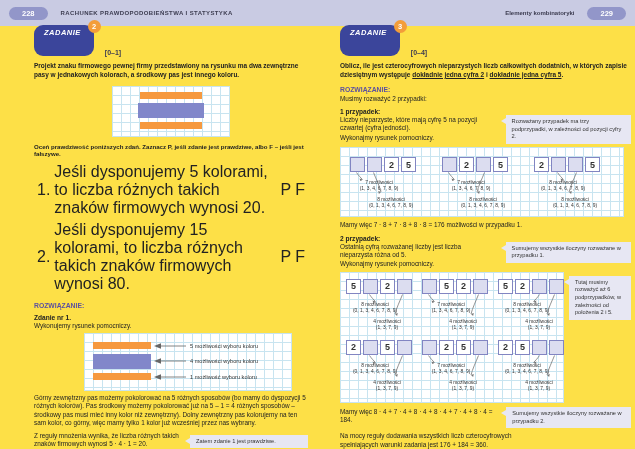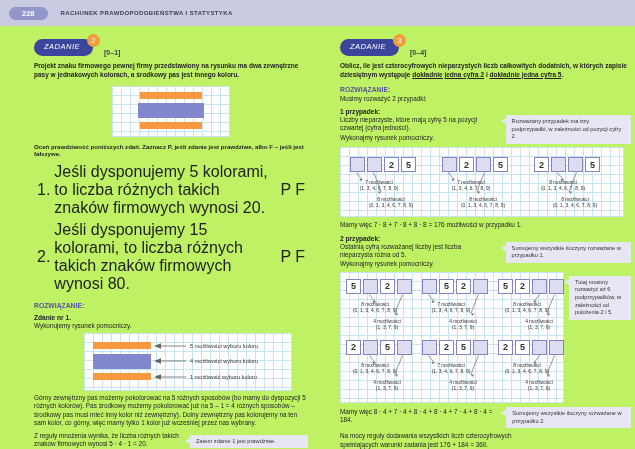--- a/index.html
+++ b/index.html
@@ -1,33 +1,33 @@
 <!DOCTYPE html>
 <html><head>
 <meta charset="utf-8">
 <style>
   html,body{margin:0;padding:0;}
-  .sheet{width:635px;height:449px;overflow:hidden;background:#bef264;position:relative;
+  .sheet{width:635px;height:449px;overflow:hidden;background:#fde047;position:relative;
          font-family:"Liberation Sans",sans-serif;color:#222;}
   
   .band{height:26px;background:#c9cbe3;display:flex;align-items:center;justify-content:space-between;
         padding:0 9px;box-sizing:border-box;}
   .band-side{display:flex;align-items:center;gap:13px;}
   .bubble{background:#9296c9;color:#fff;border-radius:9px;padding:2px 13px;font-size:7.5px;font-weight:bold;}
   .band-title{font-size:6px;font-weight:bold;color:#3c3c50;}
   .upper{text-transform:uppercase;letter-spacing:.4px;}
   
   .spread{display:flex;padding-top:10px;}
   .pg{box-sizing:border-box;}
   .pg-left{width:318px;padding:0 10px 0 34px;}
   .pg-right{width:317px;padding:0 4px 0 22px;}
   
   .task-row{display:flex;align-items:flex-end;gap:11px;height:18px;margin:2px 0 6px;}
-  .task-pill{position:relative;background:#3b459b;color:#fff;font-size:7.5px;font-weight:normal;
-             font-style:italic;letter-spacing:.5px;padding:3px 13px 5px 10px;border-radius:9px;}
+  .task-pill{position:relative;background:#3b459b;color:#fff;font-size:7.5px;font-weight:bold;
+             font-style:italic;letter-spacing:.5px;padding:3px 13px 19px 10px;border-radius:9px;}
   .task-num{position:absolute;top:-5px;right:-7px;width:13px;height:13px;background:#f39d3a;color:#fff;
             border-radius:50%;display:flex;align-items:center;justify-content:center;
             font-size:7.5px;font-style:normal;}
   .task-points{font-size:7px;font-weight:bold;color:#3c3c50;}
   
   .intro{font-size:6.5px;font-weight:bold;line-height:1.35;margin:0;}
   .assess{font-size:6.1px;font-weight:bold;margin:6px 0 3px;}
   .sol{color:#5b50a0;font-weight:bold;font-size:6.8px;margin:6px 0 2px;}
   .subhead{font-weight:bold;font-size:6.6px;margin-top:5px;}
   .plain{font-size:6.4px;line-height:1.32;margin:1px 0 0;}
@@ -82,20 +82,24 @@
 </head>
 <body>
 
 <div class="sheet">
 
   <header class="band">
     <div class="band-side">
       <span class="bubble">228</span>
       <span class="band-title upper">RACHUNEK PRAWDOPODOBIEŃSTWA I STATYSTYKA</span>
     </div>
+    <div class="band-side">
+      <span class="band-title">Elementy kombinatoryki</span>
+      <span class="bubble">229</span>
+    </div>
   </header>
 
   <main class="spread">
 
     <section class="pg pg-left">
 
       <div class="task-row">
         <span class="task-pill">
           <span>ZADANIE</span>
           <span class="task-num">2</span>

